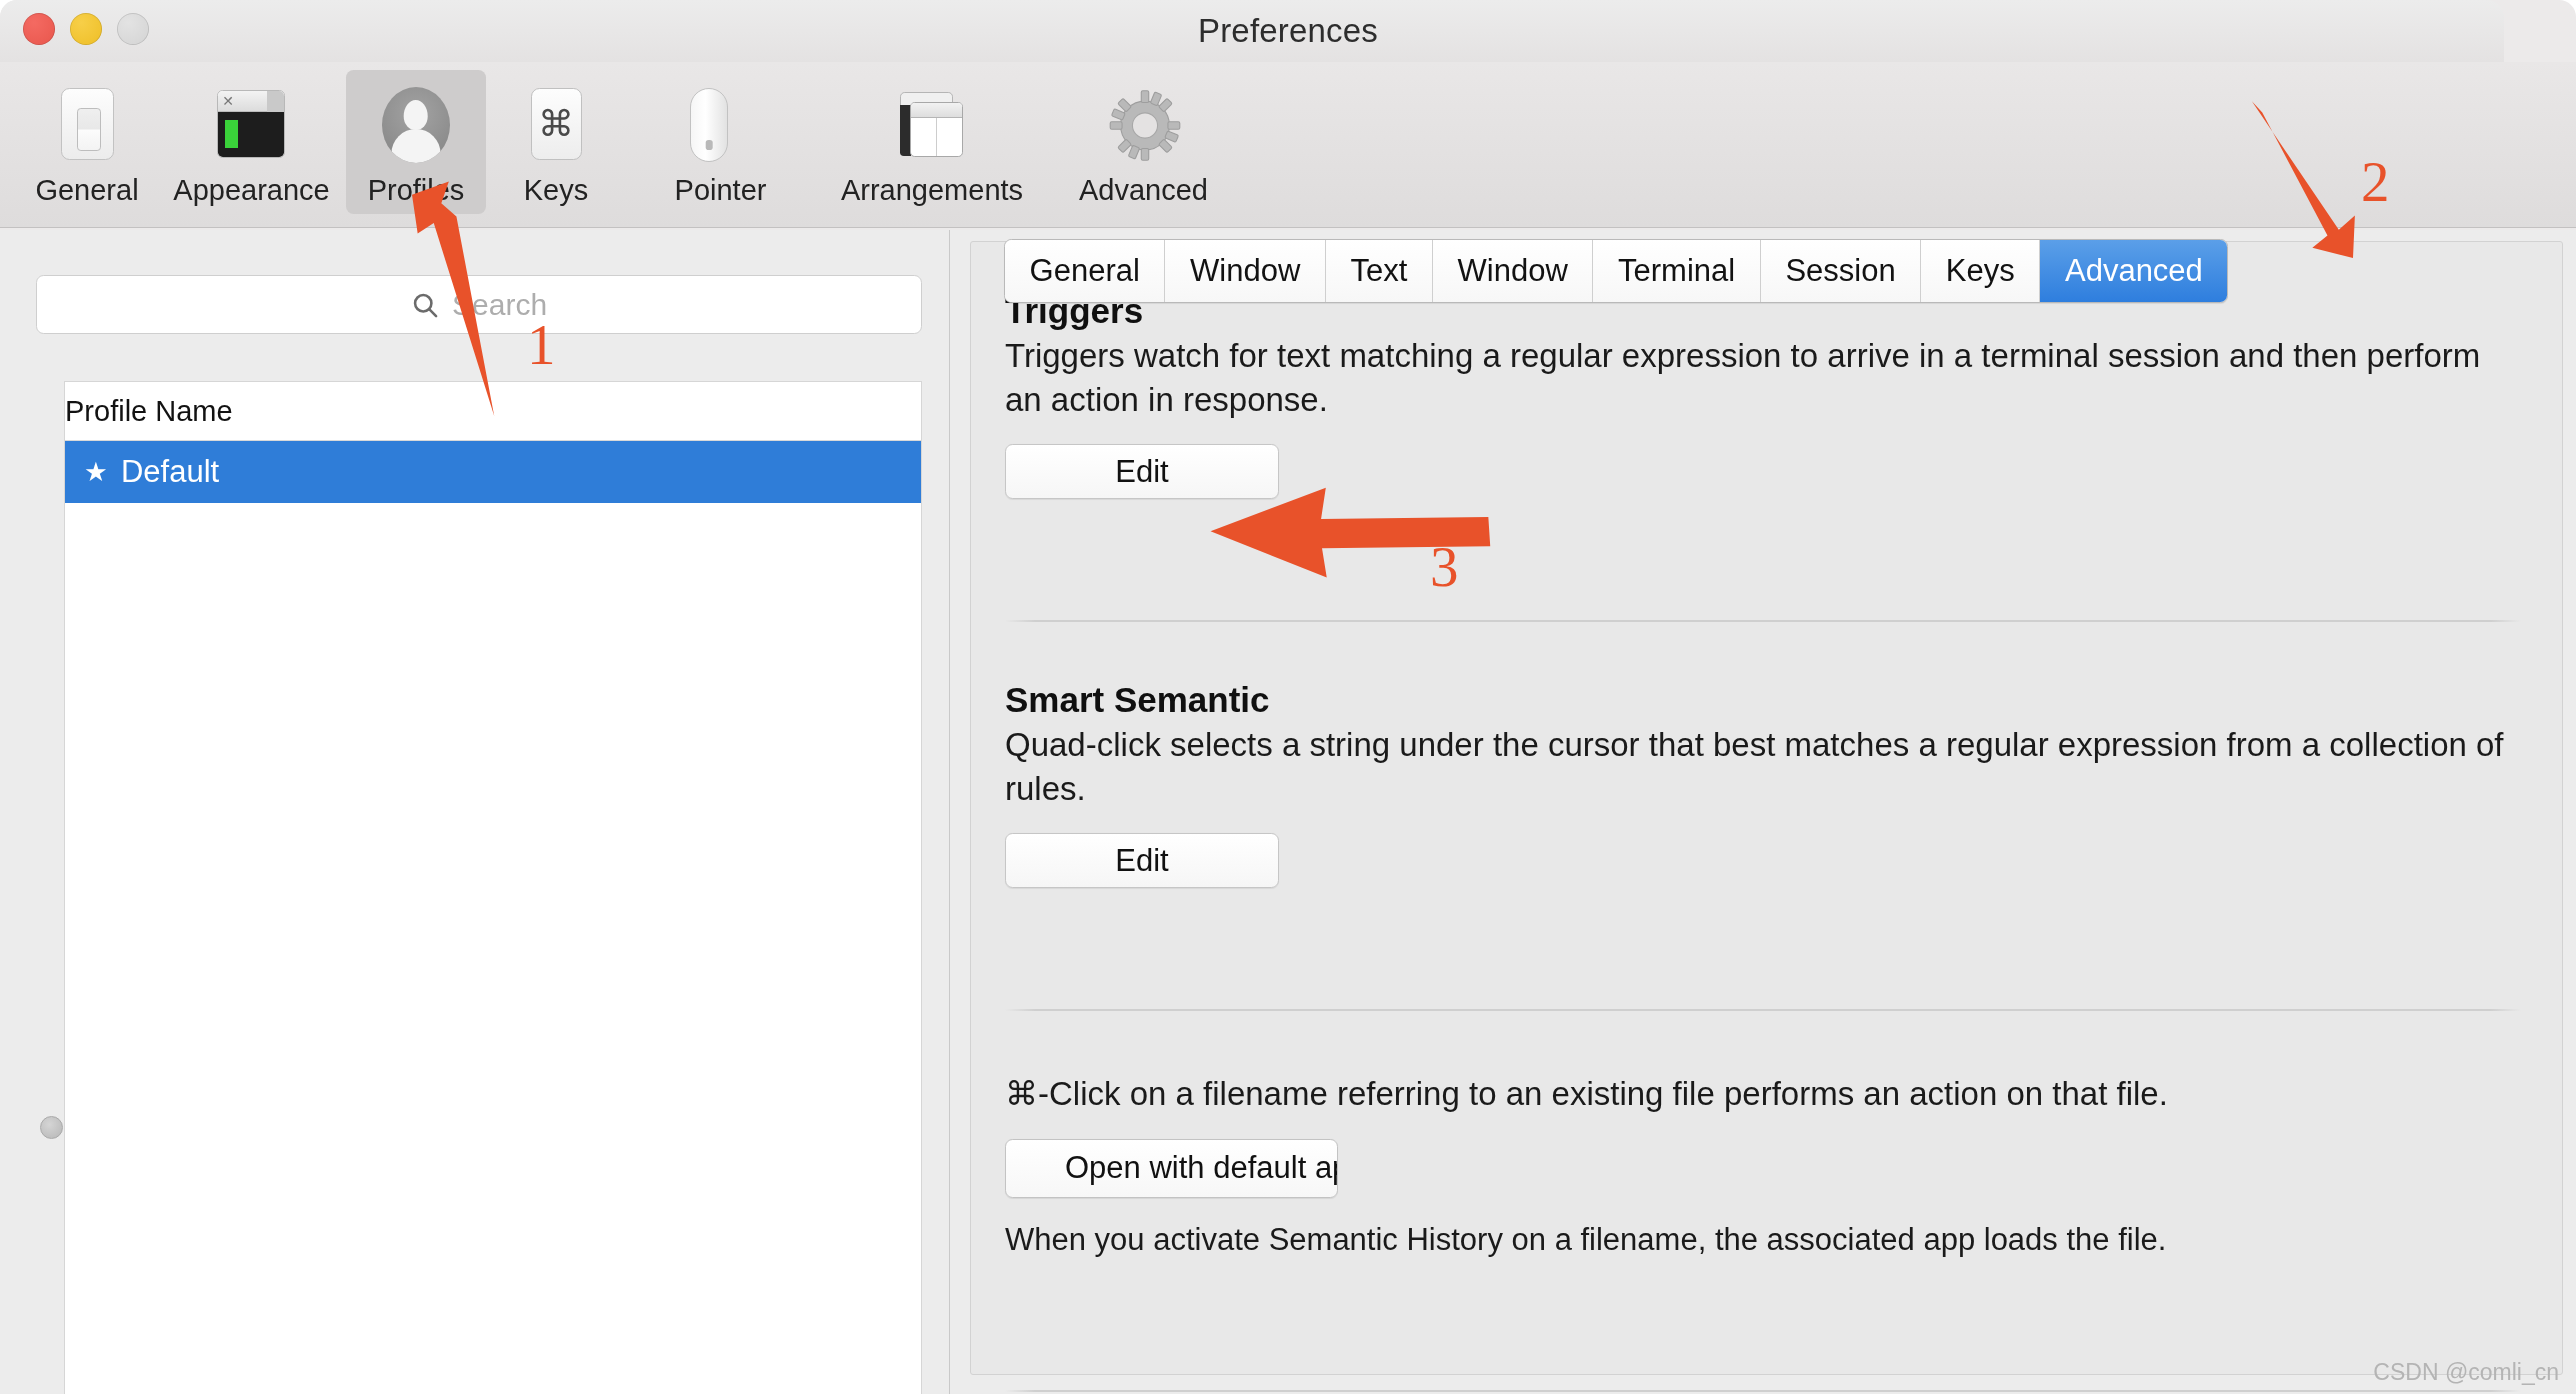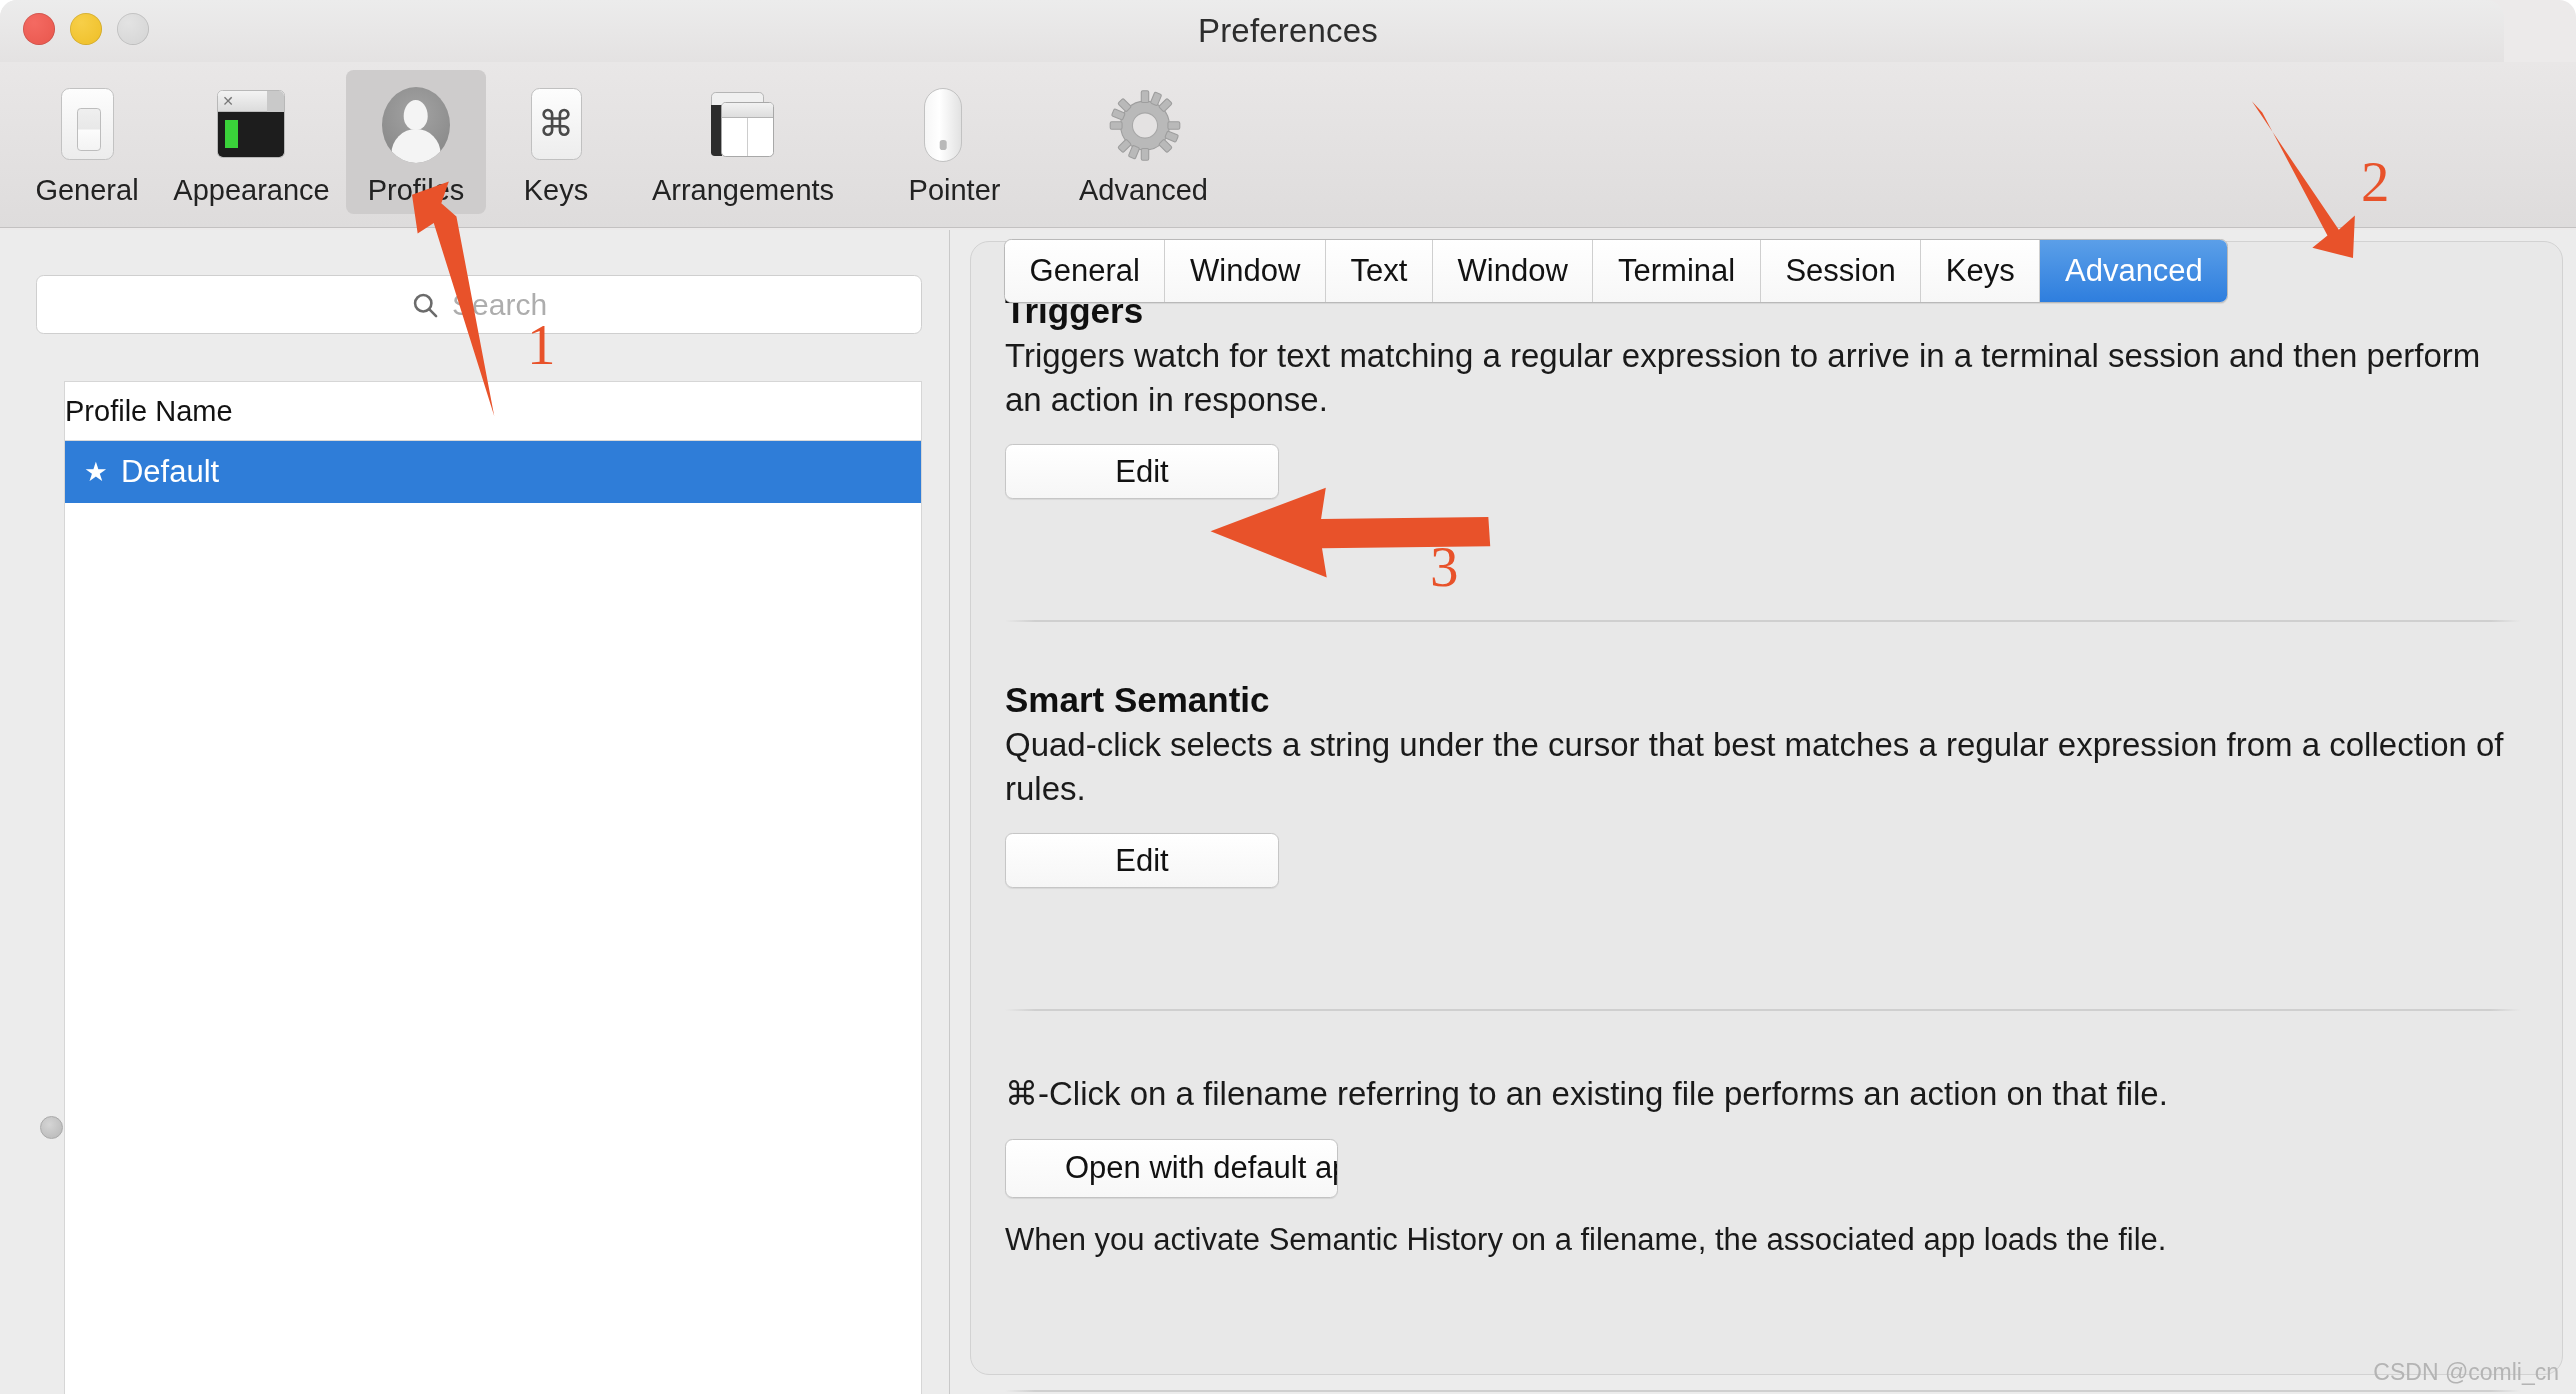--- a/index.html
+++ b/index.html
@@ -268,21 +268,21 @@
     background: linear-gradient(to bottom, #5b9fe8, #2e7ede);
     color: #ffffff;
   }
 
   #panel {
     position: absolute;
     left: 19px; top: 11.3px;
     width: 1593px;
     height: 1134px;
     border: 0.9px solid #d2d2d2;
-    border-radius: 19px;
+    border-radius: 3px;
     background: #e8e8e8;
   }
 
   .section { position: absolute; left: 34px; width: 1512px; }
   .sec-title { font-size: 35px; font-weight: bold; color: #101010; }
   .sec-body { font-size: 33px; color: #1a1a1a; line-height: 1.32; margin-top: 3px; }
   .btn-edit {
     margin-top: 23px;
     width: 274px; height: 55px;
     background: linear-gradient(to bottom,#ffffff,#f6f6f6);
@@ -391,40 +391,40 @@
       <div class="tb-label">Profiles</div>
     </div>
 
     <div class="tb-item">
       <div class="tb-icon">
         <div class="ic-keys-key">⌘</div>
       </div>
       <div class="tb-label">Keys</div>
     </div>
 
+    <div class="tb-item wmed">
+      <div class="tb-icon">
+        <div class="ic-ptr-pad"></div>
+        <div class="ic-ptr-mouse">
+            <div class="ic-ptr-dot"></div>
+          </div>
+      </div>
+      <div class="tb-label">Pointer</div>
+    </div>
+
     <div class="tb-item wide">
       <div class="tb-icon">
         <div class="ic-arr-back"></div>
         <div class="ic-arr-dark"></div>
         <div class="ic-arr-front">
           <div class="ic-arr-front-bar"></div>
           <div class="ic-arr-front-split"></div>
         </div>
       </div>
       <div class="tb-label">Arrangements</div>
-    </div>
-
-    <div class="tb-item wmed">
-      <div class="tb-icon">
-        <div class="ic-ptr-pad"></div>
-        <div class="ic-ptr-mouse">
-            <div class="ic-ptr-dot"></div>
-          </div>
-      </div>
-      <div class="tb-label">Pointer</div>
     </div>
 
     <div class="tb-item wmed">
       <div class="tb-icon">
         <svg class="ic-gear" viewBox="0 0 100 100">
           <g fill="#b9b9b9" stroke="#9e9e9e" stroke-width="1.5">
             <circle cx="50" cy="50" r="33"></circle>
             <g>
               <rect x="45" y="3" width="10" height="16" rx="2"></rect>
               <rect x="45" y="81" width="10" height="16" rx="2"></rect>

